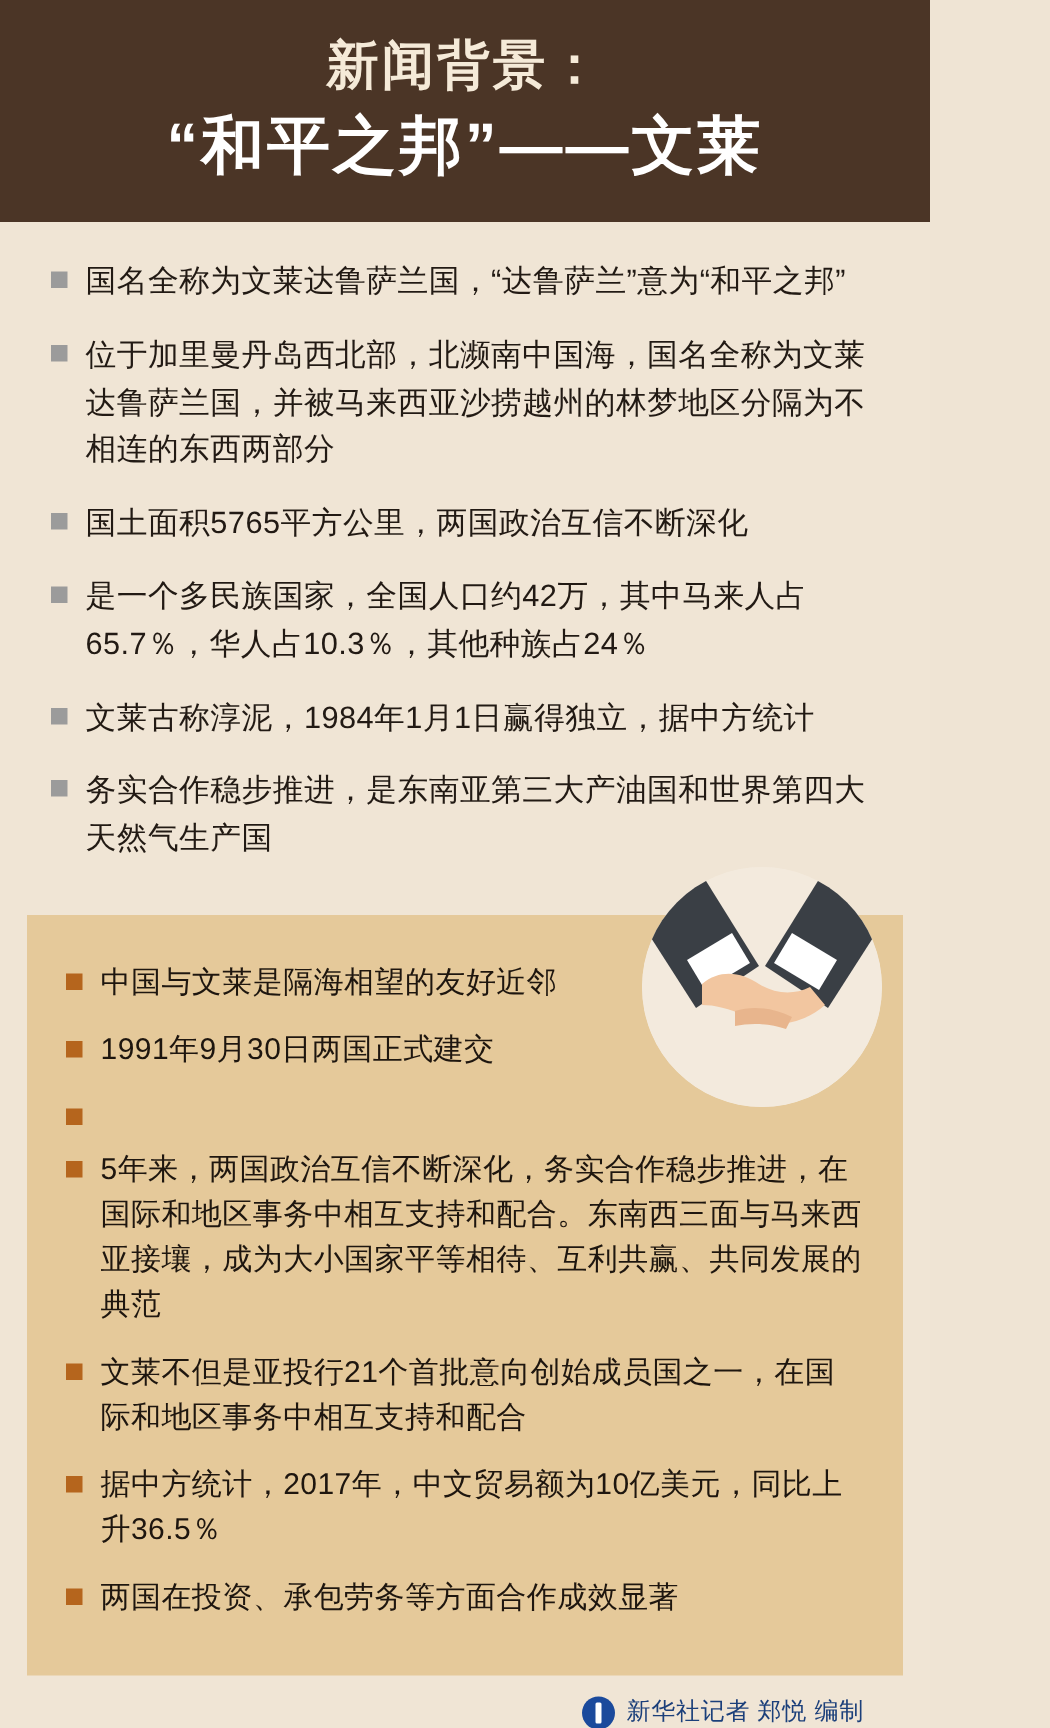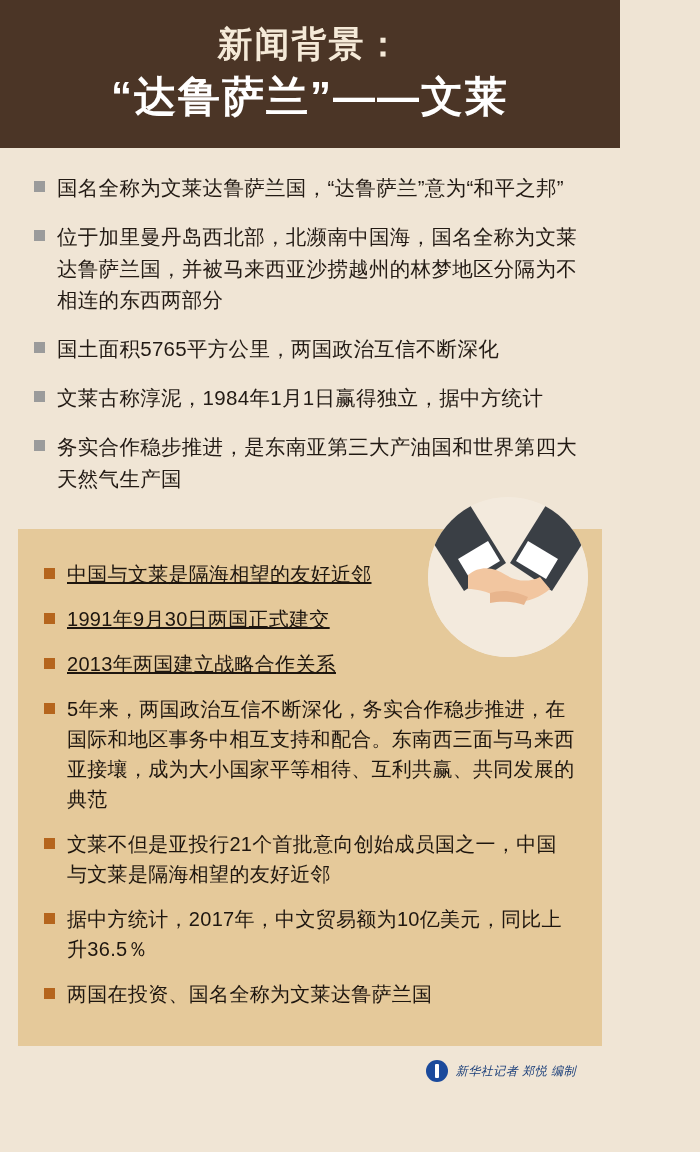--- a/index.html
+++ b/index.html
@@ -87,21 +87,20 @@
     margin-right: 12px;
     background: #b5651d;
   }
   .item-b .item-text {
     font-size: 20px;
     line-height: 1.5;
     color: #1e160f;
   }
   .narrow {
     max-width: 420px;
-    text-decoration: underline;
   }
   
   .illus {
     position: absolute;
     top: -32px;
     right: 14px;
     width: 160px;
     height: 160px;
     border-radius: 50%;
     background: #f3eadd;
@@ -128,53 +127,56 @@
     content: "";
     position: absolute;
     left: 9px;
     top: 4px;
     width: 4px;
     height: 14px;
     background: #ffffff;
     border-radius: 1px;
   }
   .footer-text {
-    font-size: 12px;
+    font-size: 16px;
     color: #1b3f7a;
     letter-spacing: 0.5px;
-    font-style: italic;
   }
 </style>
 </head>
 <body>
 
 <div class="page">
 
   <div class="header">
     <div class="header-title">新闻背景：</div>
-    <div class="header-subtitle">“达鲁萨兰”——文莱</div>
+    <div class="header-subtitle">“和平之邦”——文莱</div>
   </div>
 
   <div class="section-top">
 
     <div class="item">
       <span class="bullet"></span>
       <span class="item-text">国名全称为文莱达鲁萨兰国，“达鲁萨兰”意为“和平之邦”</span>
     </div>
 
     <div class="item">
       <span class="bullet"></span>
       <span class="item-text">位于加里曼丹岛西北部，北濒南中国海，国名全称为文莱达鲁萨兰国，并被马来西亚沙捞越州的林梦地区分隔为不相连的东西两部分</span>
     </div>
 
     <div class="item">
       <span class="bullet"></span>
       <span class="item-text">国土面积5765平方公里，两国政治互信不断深化</span>
     </div>
 
+    <div class="item">
+      <span class="bullet"></span>
+      <span class="item-text">是一个多民族国家，全国人口约42万，其中马来人占65.7％，华人占10.3％，其他种族占24％</span>
+    </div>
 
     <div class="item">
       <span class="bullet"></span>
       <span class="item-text">文莱古称淳泥，1984年1月1日赢得独立，据中方统计</span>
     </div>
 
     <div class="item">
       <span class="bullet"></span>
       <span class="item-text">务实合作稳步推进，是东南亚第三大产油国和世界第四大天然气生产国</span>
     </div>
@@ -205,41 +207,40 @@
       <span class="item-text narrow">中国与文莱是隔海相望的友好近邻</span>
     </div>
 
     <div class="item-b">
       <span class="bullet-b"></span>
       <span class="item-text narrow">1991年9月30日两国正式建交</span>
     </div>
 
     <div class="item-b">
       <span class="bullet-b"></span>
-      <span class="item-text narrow">2013年两国建立战略合作关系</span>
     </div>
 
     <div class="item-b">
       <span class="bullet-b"></span>
       <span class="item-text">5年来，两国政治互信不断深化，务实合作稳步推进，在国际和地区事务中相互支持和配合。东南西三面与马来西亚接壤，成为大小国家平等相待、互利共赢、共同发展的典范</span>
     </div>
 
     <div class="item-b">
       <span class="bullet-b"></span>
-      <span class="item-text">文莱不但是亚投行21个首批意向创始成员国之一，中国与文莱是隔海相望的友好近邻</span>
+      <span class="item-text">文莱不但是亚投行21个首批意向创始成员国之一，在国际和地区事务中相互支持和配合</span>
     </div>
 
     <div class="item-b">
       <span class="bullet-b"></span>
       <span class="item-text">据中方统计，2017年，中文贸易额为10亿美元，同比上升36.5％</span>
     </div>
 
     <div class="item-b">
       <span class="bullet-b"></span>
-      <span class="item-text">两国在投资、国名全称为文莱达鲁萨兰国</span>
+      <span class="item-text">两国在投资、承包劳务等方面合作成效显著</span>
     </div>
 
   </div>
 
   <div class="footer">
     <span class="logo-circle"></span>
     <span class="footer-text">新华社记者 郑悦 编制</span>
   </div>
 
 </div>

